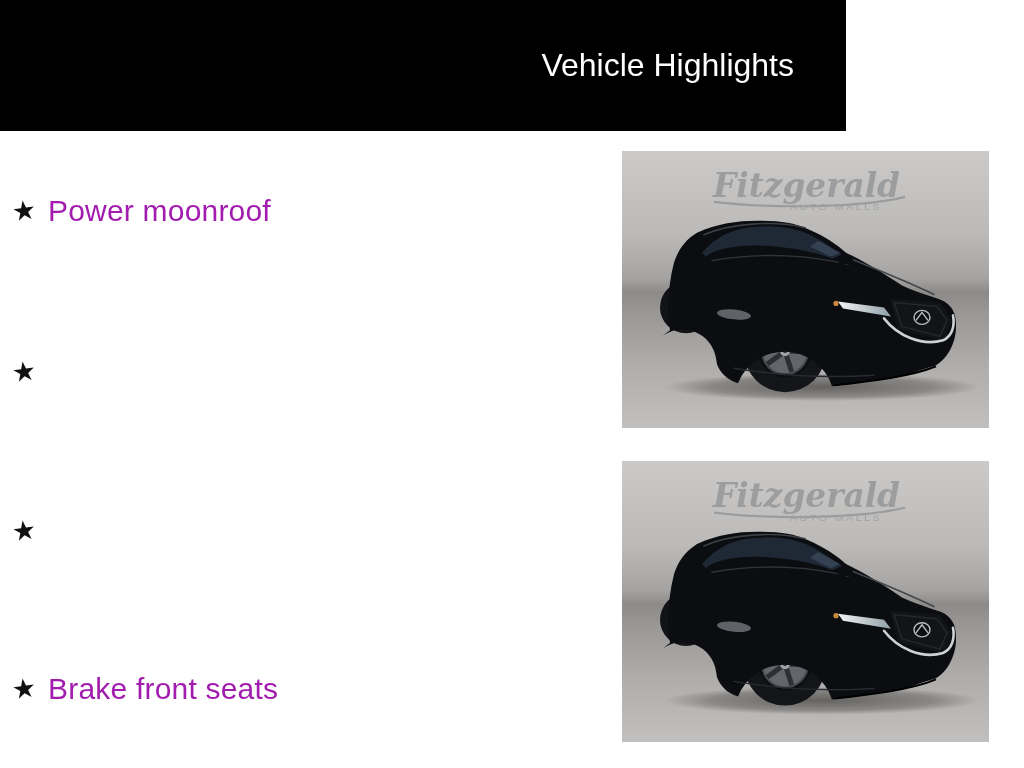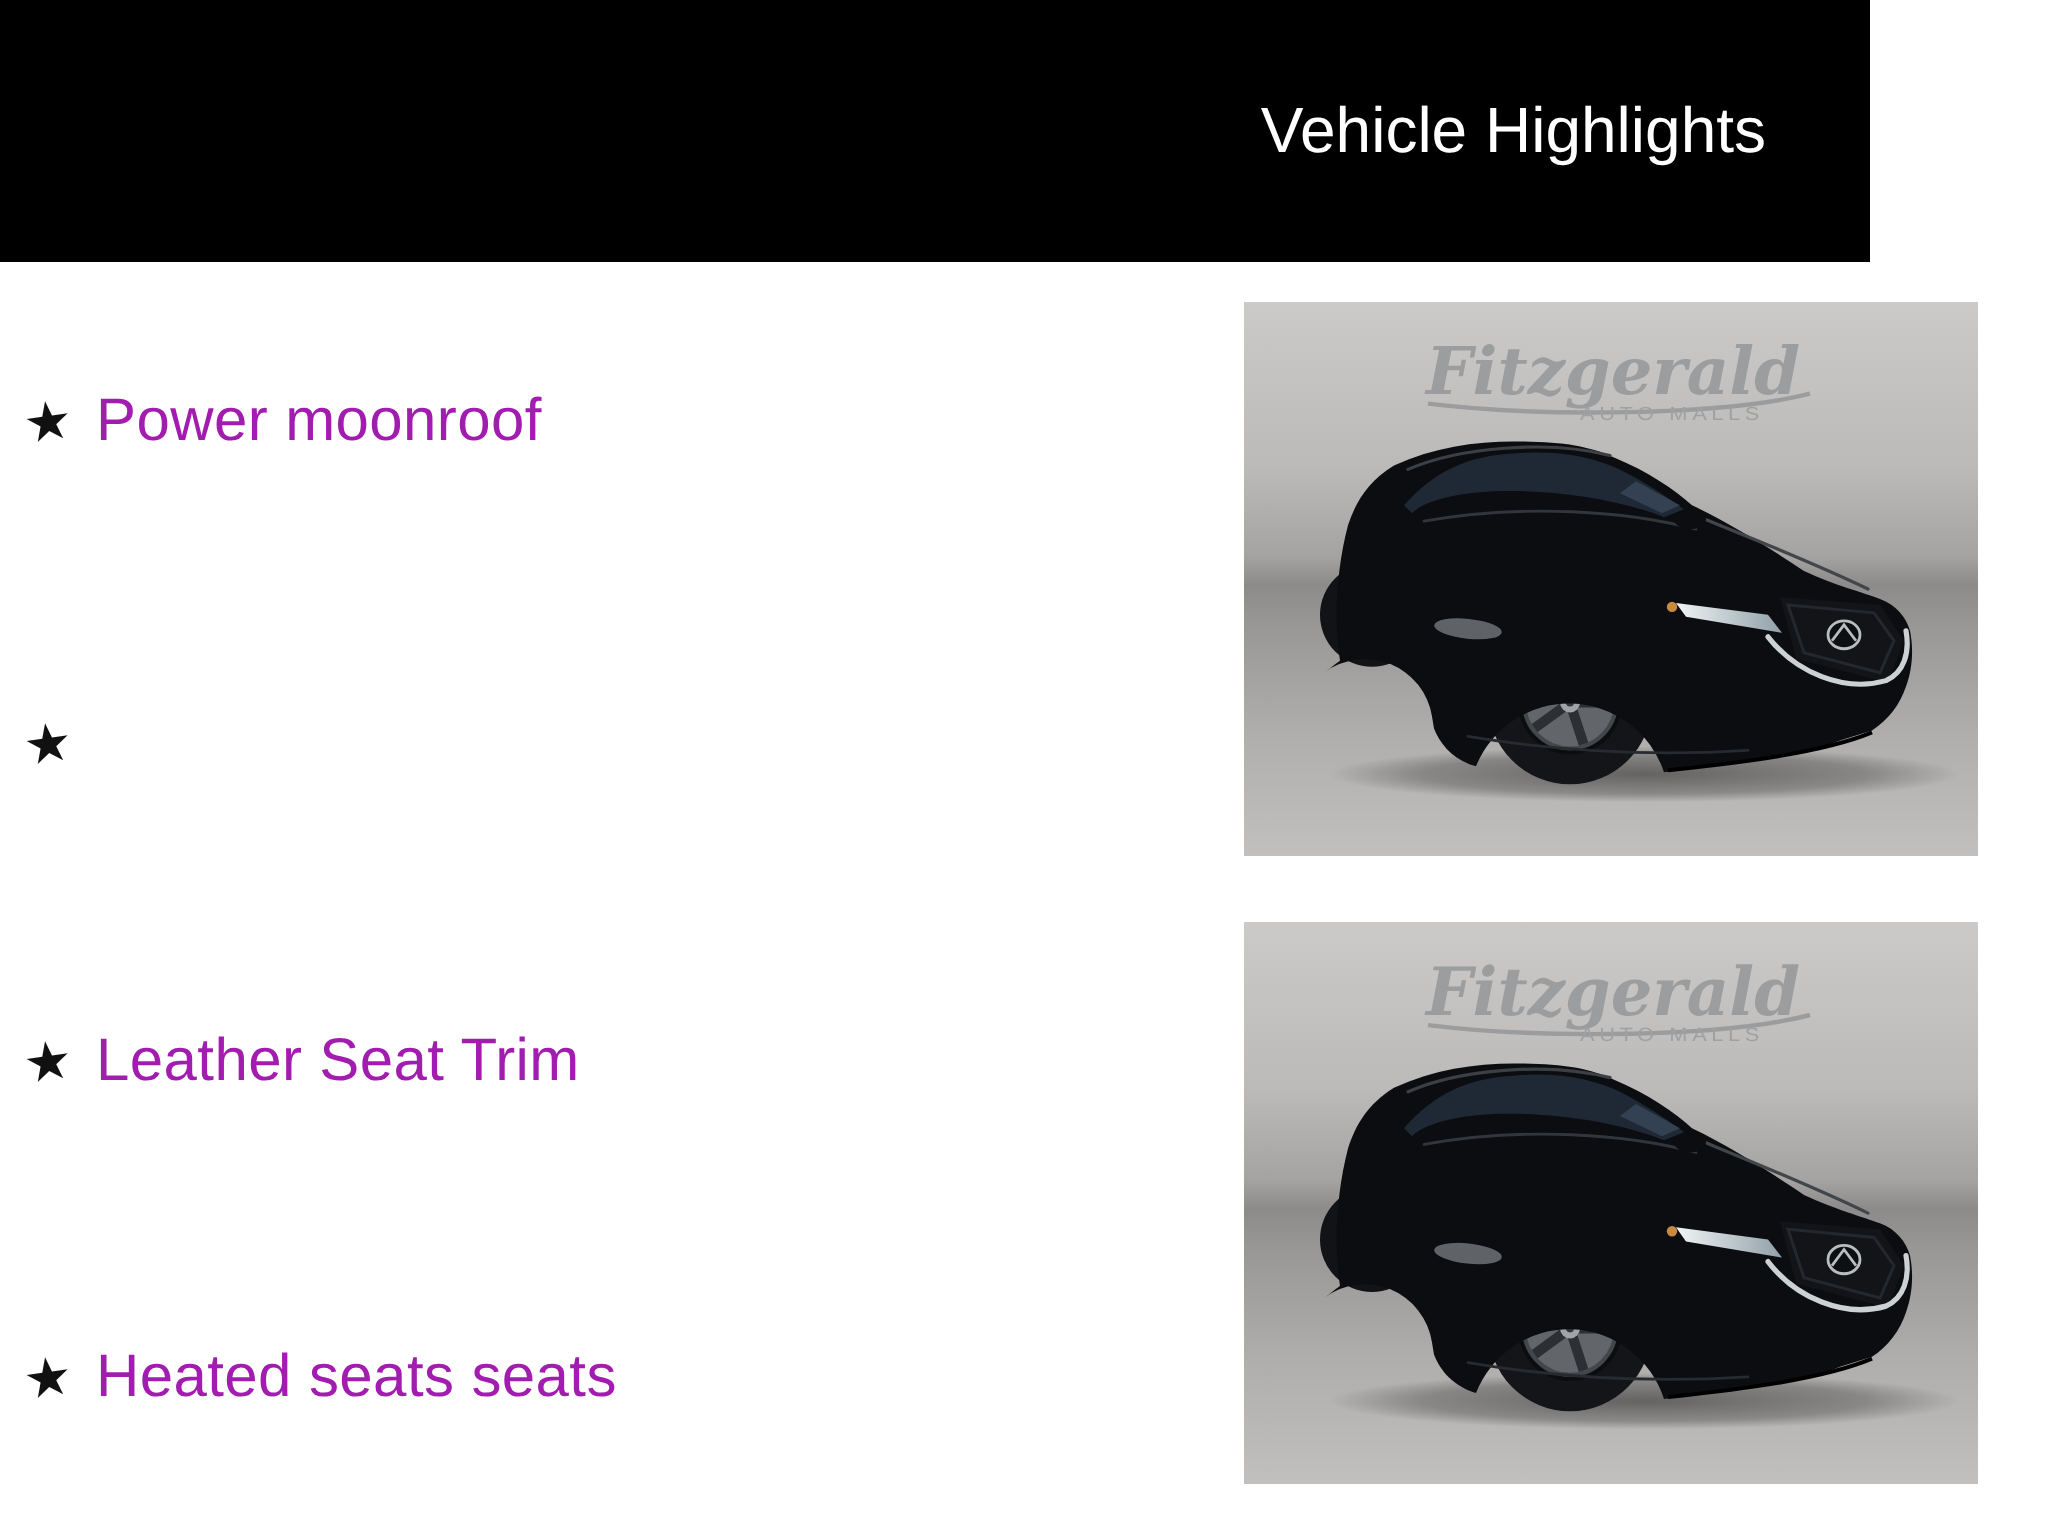--- a/index.html
+++ b/index.html
@@ -2,21 +2,21 @@
 <html><head>
 <meta charset="utf-8">
 <style>
   html,body{margin:0;padding:0;}
   body{
     width:1024px;height:768px;position:relative;overflow:hidden;
     background:#ffffff;
     font-family:"Liberation Sans", sans-serif;
   }
   .header-bar{
-    position:absolute;left:0;top:0;width:935px;height:131px;
+    position:absolute;left:0;top:0;width:846px;height:131px;
     background:#000000;
     display:flex;align-items:center;justify-content:flex-end;
     box-sizing:border-box;padding-right:52px;
   }
   .header-title{
     color:#ffffff;font-size:32px;letter-spacing:0px;font-weight:400;
   }
   .feature-item{
     position:absolute;left:9px;height:36px;
     display:flex;align-items:center;gap:9px;
@@ -166,25 +166,24 @@
 
 <div class="feature-item" id="feature-1">
   <span class="star">★</span>
   <span class="feature-label">Power moonroof</span>
 </div>
 <div class="feature-item" id="feature-2">
   <span class="star">★</span>
 </div>
 <div class="feature-item" id="feature-3">
   <span class="star">★</span>
-  <span class="feature-label">Leather Seat Trim</span>
 </div>
 <div class="feature-item" id="feature-4">
   <span class="star">★</span>
-  <span class="feature-label">Heated seats seats</span>
+  <span class="feature-label">Brake front seats</span>
 </div>
 
 <div class="photo" id="photo-1">
   <svg viewBox="0 0 367 278" preserveAspectRatio="none">
       <use href="#car-photo"></use>
     </svg>
 </div>
 <div class="photo" id="photo-2">
   <svg viewBox="0 0 367 278" preserveAspectRatio="none">
       <use href="#car-photo"></use>

